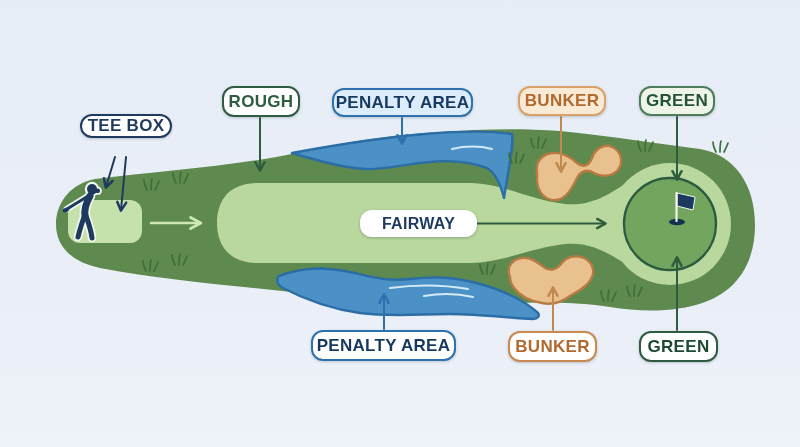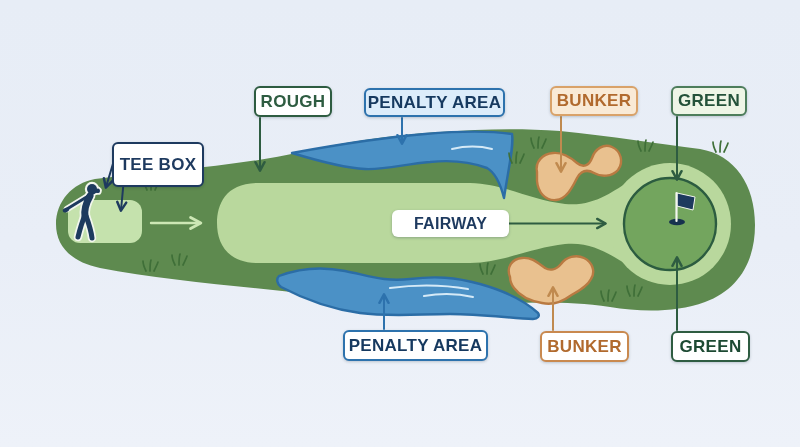--- a/index.html
+++ b/index.html
@@ -5,23 +5,23 @@
   html,body{margin:0;padding:0;}
   body{font-family:"Liberation Sans",sans-serif;}
   #stage{
     position:relative;width:800px;height:447px;overflow:hidden;
     background:linear-gradient(180deg,#e7edf6 0%,#e9eef7 55%,#eef2f9 100%);
   }
   #course{position:absolute;left:0;top:0;}
   .lbl{
     position:absolute;box-sizing:border-box;
     display:flex;align-items:center;justify-content:center;
-    border-radius:6px;font-weight:bold;font-size:17px;letter-spacing:.3px;
+    border-radius:12px;font-weight:bold;font-size:17px;letter-spacing:.3px;
     background:#ffffff;border:2px solid #1e3a5f;color:#1e3a5f;
-    box-shadow:0 1px 3px rgba(20,40,60,.22);white-space:nowrap;margin-left:32px;
+    box-shadow:0 1px 3px rgba(20,40,60,.22);white-space:nowrap;
   }
   .lbl-navy{border-color:#1e3a5f;color:#1e3a5f;background:#fff;}
   .lbl-green{border-color:#2e5c41;color:#2e5c41;background:#fff;}
   .lbl-green-fill{border-color:#4d7d5b;color:#24523a;background:#eef5e6;}
   .lbl-blue{border-color:#2d72ad;color:#16395f;background:#fff;}
   .lbl-blue-fill{border-color:#2d72ad;color:#16395f;background:#dcecfa;}
   .lbl-orange{border-color:#c9894f;color:#b16a2e;background:#fff;}
   .lbl-orange-fill{border-color:#d9a269;color:#b16a2e;background:#f9ead6;}
   .lbl-plain{border:none;box-shadow:0 1px 3px rgba(20,40,60,.28);color:#1e3a5f;}
   .hole-label{
@@ -175,21 +175,21 @@
       <path d="M561,117 L561,171" stroke="#c08a4f" stroke-width="2" marker-end="url(#ah-orange)"></path>
       <path d="M677,117 L677,179" stroke="#2e5c41" stroke-width="2" marker-end="url(#ah-green)"></path>
       <path d="M151,223 L200,223" stroke="#cde7b5" stroke-width="2.4" marker-end="url(#ah-lgreen)"></path>
       <path d="M459,223.5 L605,223.5" stroke="#2e5c41" stroke-width="2" marker-end="url(#ah-green)"></path>
       <path d="M384,329 L384,295" stroke="#2d72ad" stroke-width="2" marker-end="url(#ah-blue)"></path>
       <path d="M553,330 L553,288" stroke="#c08a4f" stroke-width="2" marker-end="url(#ah-orange)"></path>
       <path d="M677,330 L677,258" stroke="#2e5c41" stroke-width="2" marker-end="url(#ah-green)"></path>
     </g>
   </svg>
 
-  <div class="lbl lbl-navy" style="left:80px;top:142px;width:92px;height:45px">TEE BOX</div>
+  <div class="lbl lbl-navy" style="left:80px;top:114px;width:92px;height:24px">TEE BOX</div>
 
   <div class="lbl lbl-green" style="left:222px;top:86px;width:78px;height:31px">ROUGH</div>
 
   <div class="lbl lbl-blue-fill" style="left:332px;top:88px;width:141px;height:29px">PENALTY AREA</div>
 
   <div class="lbl lbl-orange-fill" style="left:518px;top:86px;width:88px;height:30px">BUNKER</div>
 
   <div class="lbl lbl-green-fill" style="left:639px;top:86px;width:76px;height:30px">GREEN</div>
 
   <div class="lbl lbl-plain" style="left:360px;top:210px;width:117px;height:27px;font-size:16px">FAIRWAY</div>

